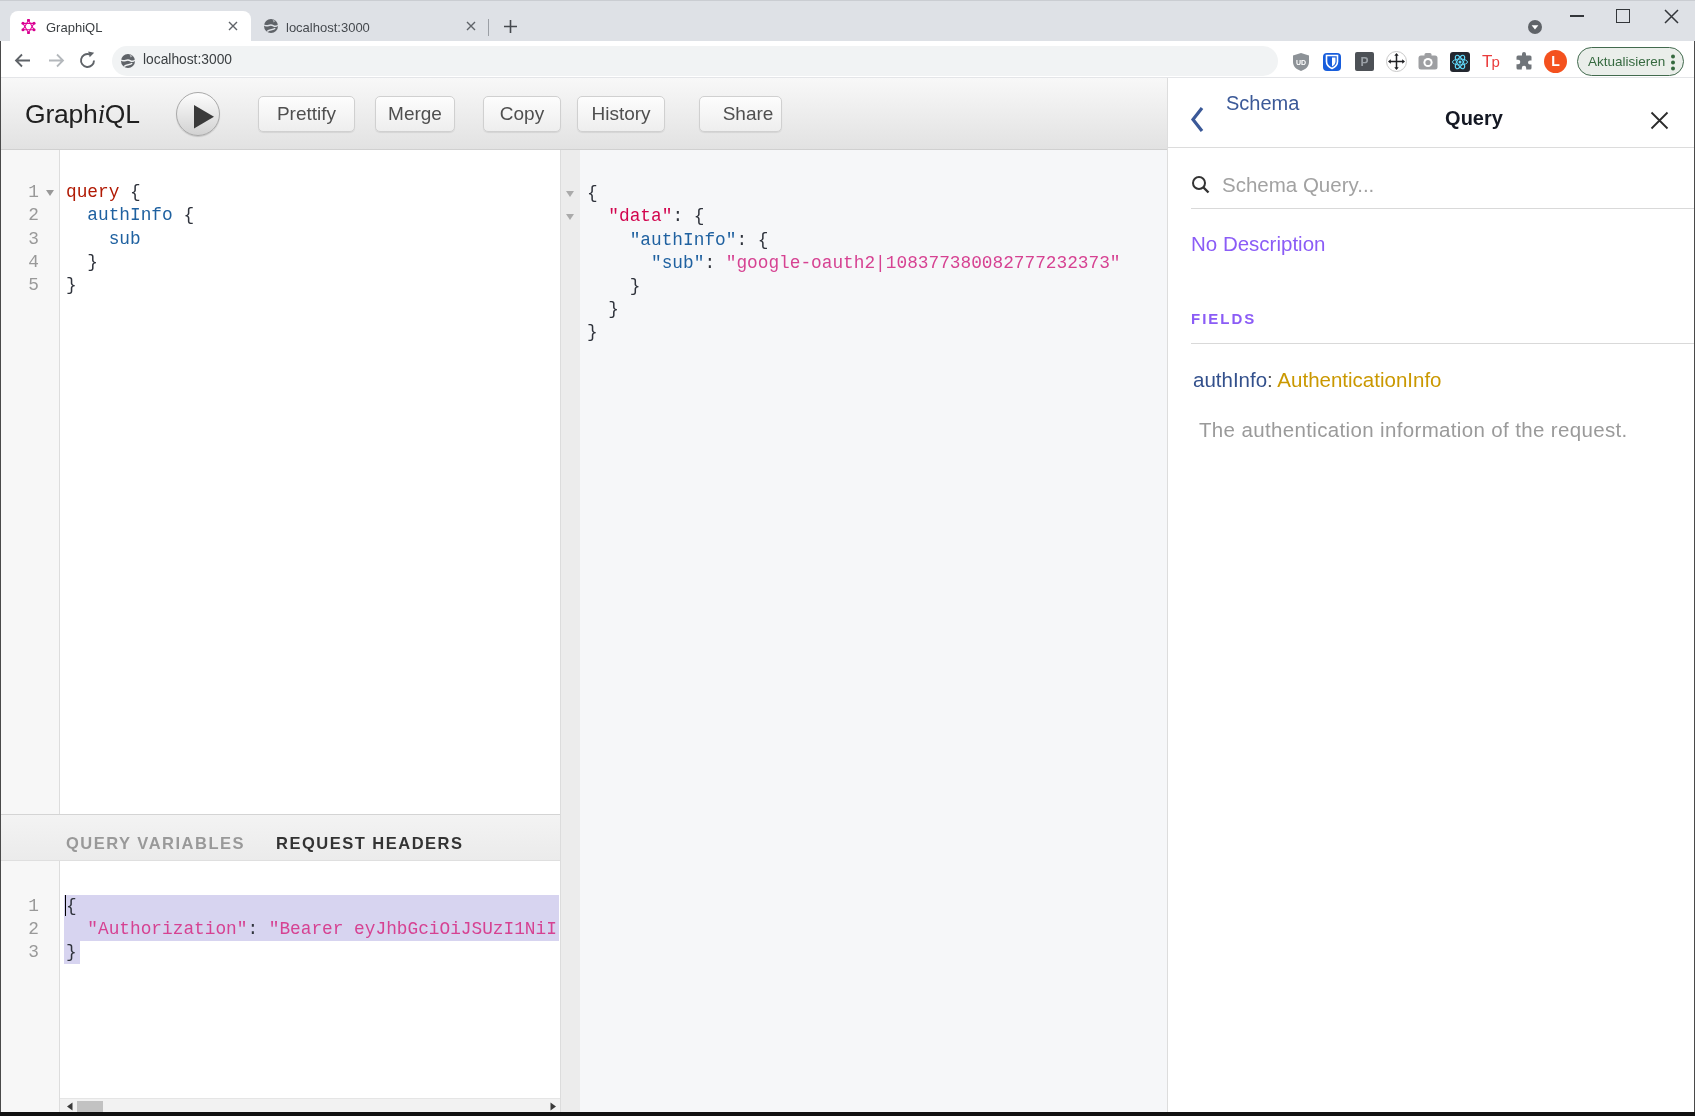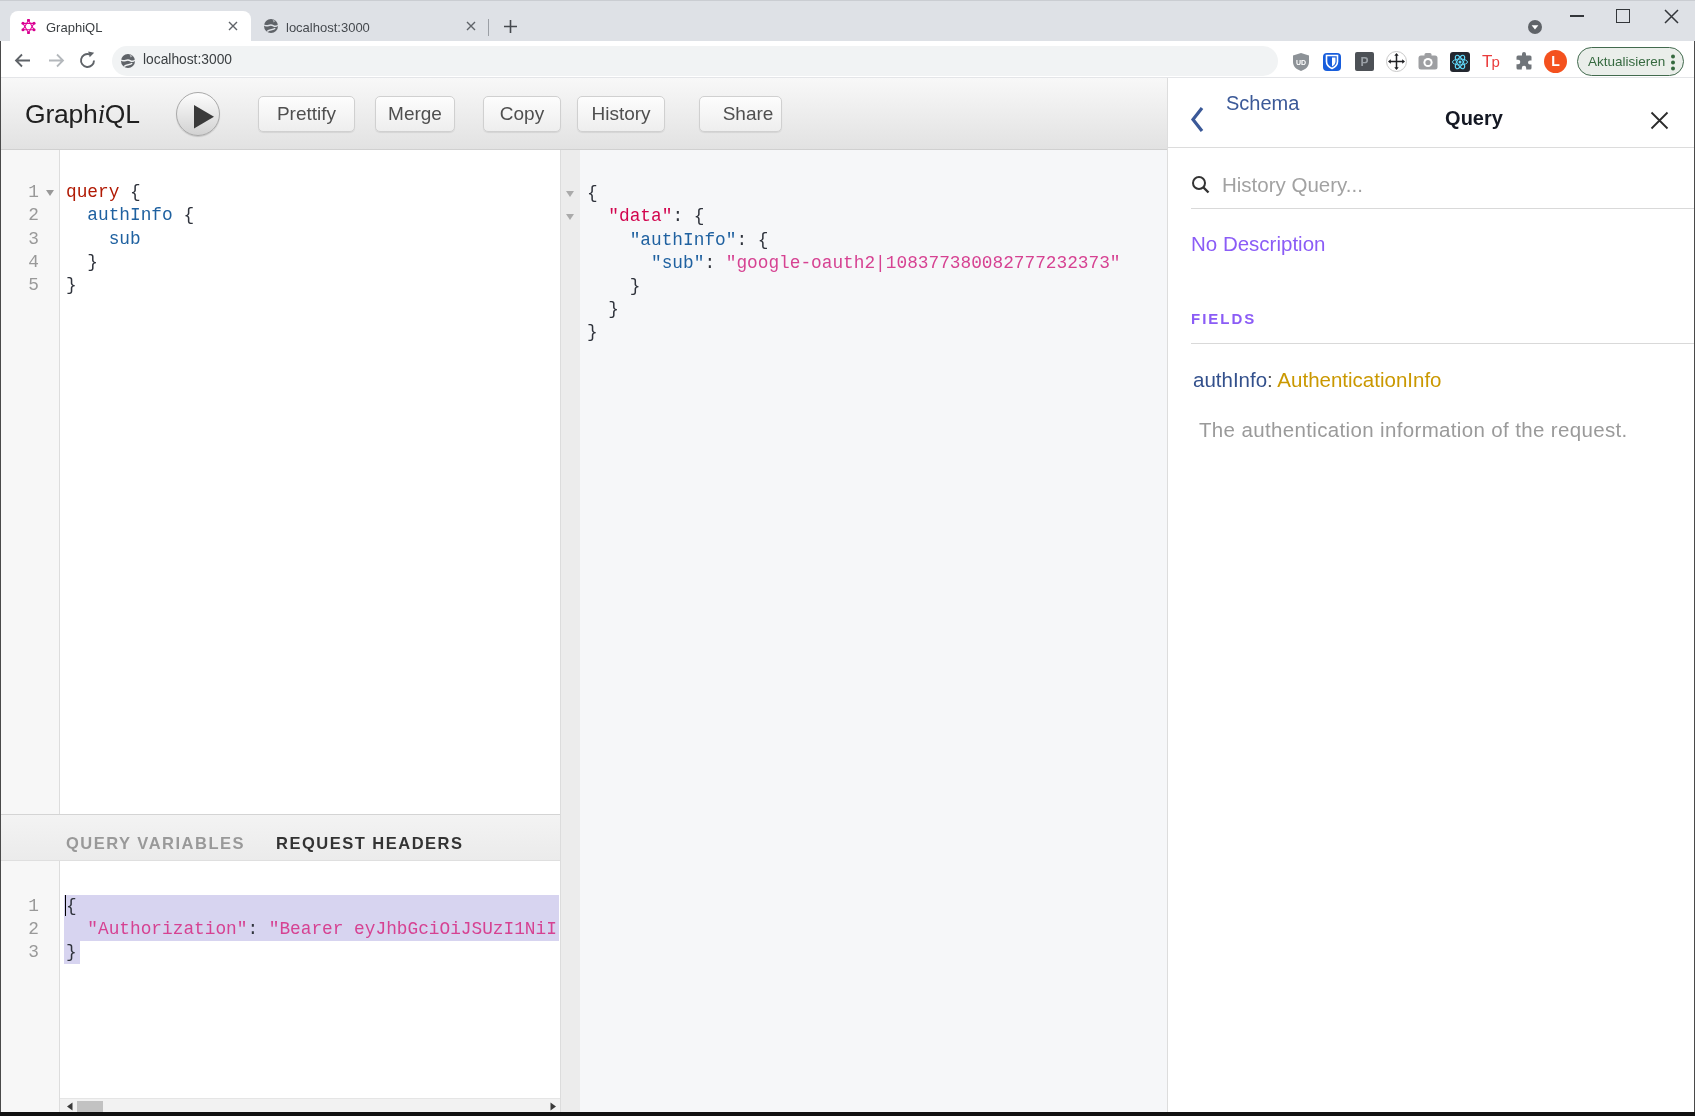--- a/index.html
+++ b/index.html
@@ -219,21 +219,21 @@
 <div class="abs" style="left:1214px;top:92px;font-size:20px;color:#3B5998;margin-left:12px;">Schema</div>
 <div class="abs" style="left:1286px;top:107px;width:376px;text-align:center;font-size:20px;font-weight:bold;color:#141823;">Query</div>
 <svg class="abs" style="left:1650px;top:111px;" width="19" height="19" viewBox="0 0 19 19">
     <path d="M1.5 1.5 L17.5 17.5 M17.5 1.5 L1.5 17.5" stroke="#2b2b2b" stroke-width="1.8"></path>
   </svg>
 
 <svg class="abs" style="left:1191px;top:175px;" width="19" height="19" viewBox="0 0 19 19">
   <circle cx="8" cy="8" r="6" stroke="#333" stroke-width="2" fill="none"></circle>
   <path d="M12.5 12.5 L17.5 17.5" stroke="#333" stroke-width="2.4"></path>
 </svg>
-<div class="abs" style="left:1222px;top:173px;font-size:20.5px;color:#a2a2a2;">History Query...</div>
+<div class="abs" style="left:1222px;top:173px;font-size:20.5px;color:#a2a2a2;">Schema Query...</div>
 <div class="abs" style="left:1191px;top:208px;width:504px;height:1px;background:#d9d9d9;"></div>
 
 <div class="abs" style="left:1191px;top:232px;font-size:20.5px;color:#8b5cf6;">No Description</div>
 
 <div class="abs" style="left:1191px;top:310px;font-size:15px;font-weight:bold;letter-spacing:2px;color:#8b5cf6;">FIELDS</div>
 <div class="abs" style="left:1191px;top:343px;width:504px;height:1px;background:#d9d9d9;"></div>
 
 <div class="abs" style="left:1193px;top:368px;font-size:20.5px;"><span style="color:#33508C">authInfo</span><span style="color:#555">: </span><span style="color:#CA9800">AuthenticationInfo</span></div>
 <div class="abs" style="left:1199px;top:418px;font-size:20.5px;letter-spacing:0.35px;color:#9a9a9a;">The authentication information of the request.</div>
 

